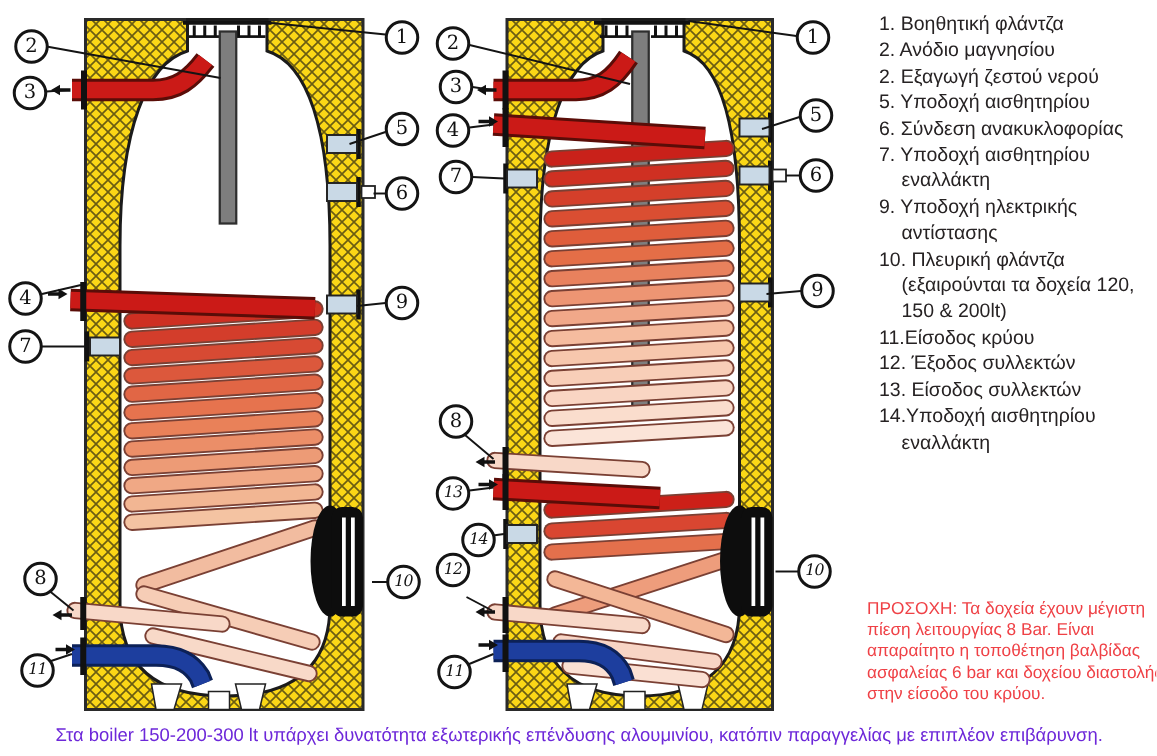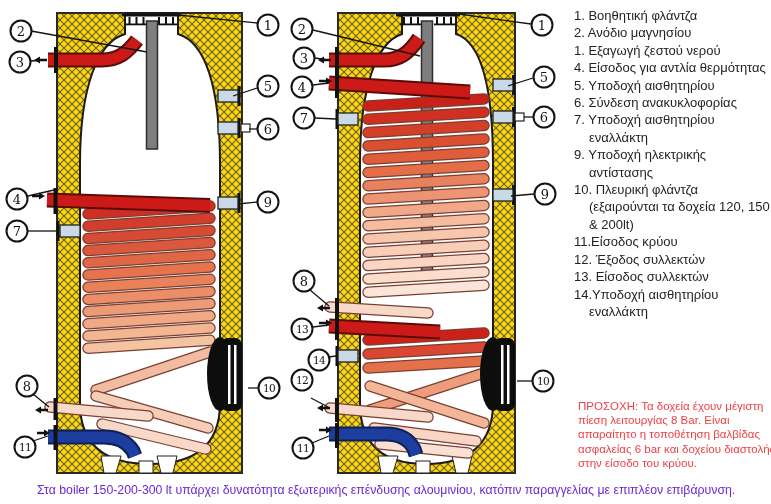--- a/index.html
+++ b/index.html
@@ -3,24 +3,24 @@
 <meta charset="utf-8">
 <style>
   html,body{margin:0;padding:0;background:#fff;}
   .stage{position:relative;width:771px;height:504px;background:#fff;overflow:hidden;
          font-family:"Liberation Sans",sans-serif;}
   svg.diagram{position:absolute;left:0;top:0;}
   .callout{position:absolute;width:19px;height:19px;border:2px solid #141414;border-radius:50%;
            background:#fff;display:flex;align-items:center;justify-content:center;
            font-family:"DejaVu Serif",serif;font-size:13px;color:#111;line-height:1;
            transform:translate(-50%,-50%);z-index:5;}
-  .callout.two{font-size:10.5px;letter-spacing:-0.6px;}
+  .callout.two{font-size:10.5px;letter-spacing:-0.6px;font-style:italic;}
   .legend{position:absolute;left:574px;top:7px;width:197px;
           font-size:13px;line-height:17.4px;color:#262223;}
-  .legend-item{padding-left:15px;text-indent:-15px;}
+  .legend-item{padding-left:15px;text-indent:-15px;margin-left:12px;}
   .warning{position:absolute;left:578px;top:399px;width:200px;
            font-size:11.5px;line-height:14.2px;}
   .caption{position:absolute;left:37px;top:483px;white-space:nowrap;
            font-size:12.3px;color:#6d28d9;}
 </style>
 </head>
 <body>
 
 <div class="stage">
 
@@ -295,22 +295,21 @@
       <div class="callout two" style="left: 543px; top: 381px;">10</div>
       <div class="callout two" style="left: 303px; top: 448px;">11</div>
       <div class="callout two" style="left: 302px; top: 380px;">12</div>
       <div class="callout two" style="left: 302px; top: 329px;">13</div>
       <div class="callout two" style="left: 303px; top: 360px; margin-left: 16px;">14</div>
     </div>
 
   <div class="legend" id="legend" style="color: rgb(38, 34, 35);">
       <div class="legend-item">1. Βοηθητική φλάντζα</div>
       <div class="legend-item">2. Ανόδιο μαγνησίου</div>
-      <div class="legend-item">1. Εξαγωγή ζεστού νερού</div>
-      <div class="legend-item">4. Είσοδος για αντλία θερμότητας</div>
+      <div class="legend-item">2. Εξαγωγή ζεστού νερού</div>
       <div class="legend-item">5. Υποδοχή αισθητηρίου</div>
       <div class="legend-item">6. Σύνδεση ανακυκλοφορίας</div>
       <div class="legend-item">7. Υποδοχή αισθητηρίου εναλλάκτη</div>
       <div class="legend-item">9. Υποδοχή ηλεκτρικής αντίστασης</div>
       <div class="legend-item">10. Πλευρική φλάντζα (εξαιρούνται τα δοχεία 120, 150 &amp; 200lt)</div>
       <div class="legend-item">11.Είσοδος κρύου</div>
       <div class="legend-item">12. Έξοδος συλλεκτών</div>
       <div class="legend-item">13. Είσοδος συλλεκτών</div>
       <div class="legend-item">14.Υποδοχή αισθητηρίου εναλλάκτη</div>
     </div>

